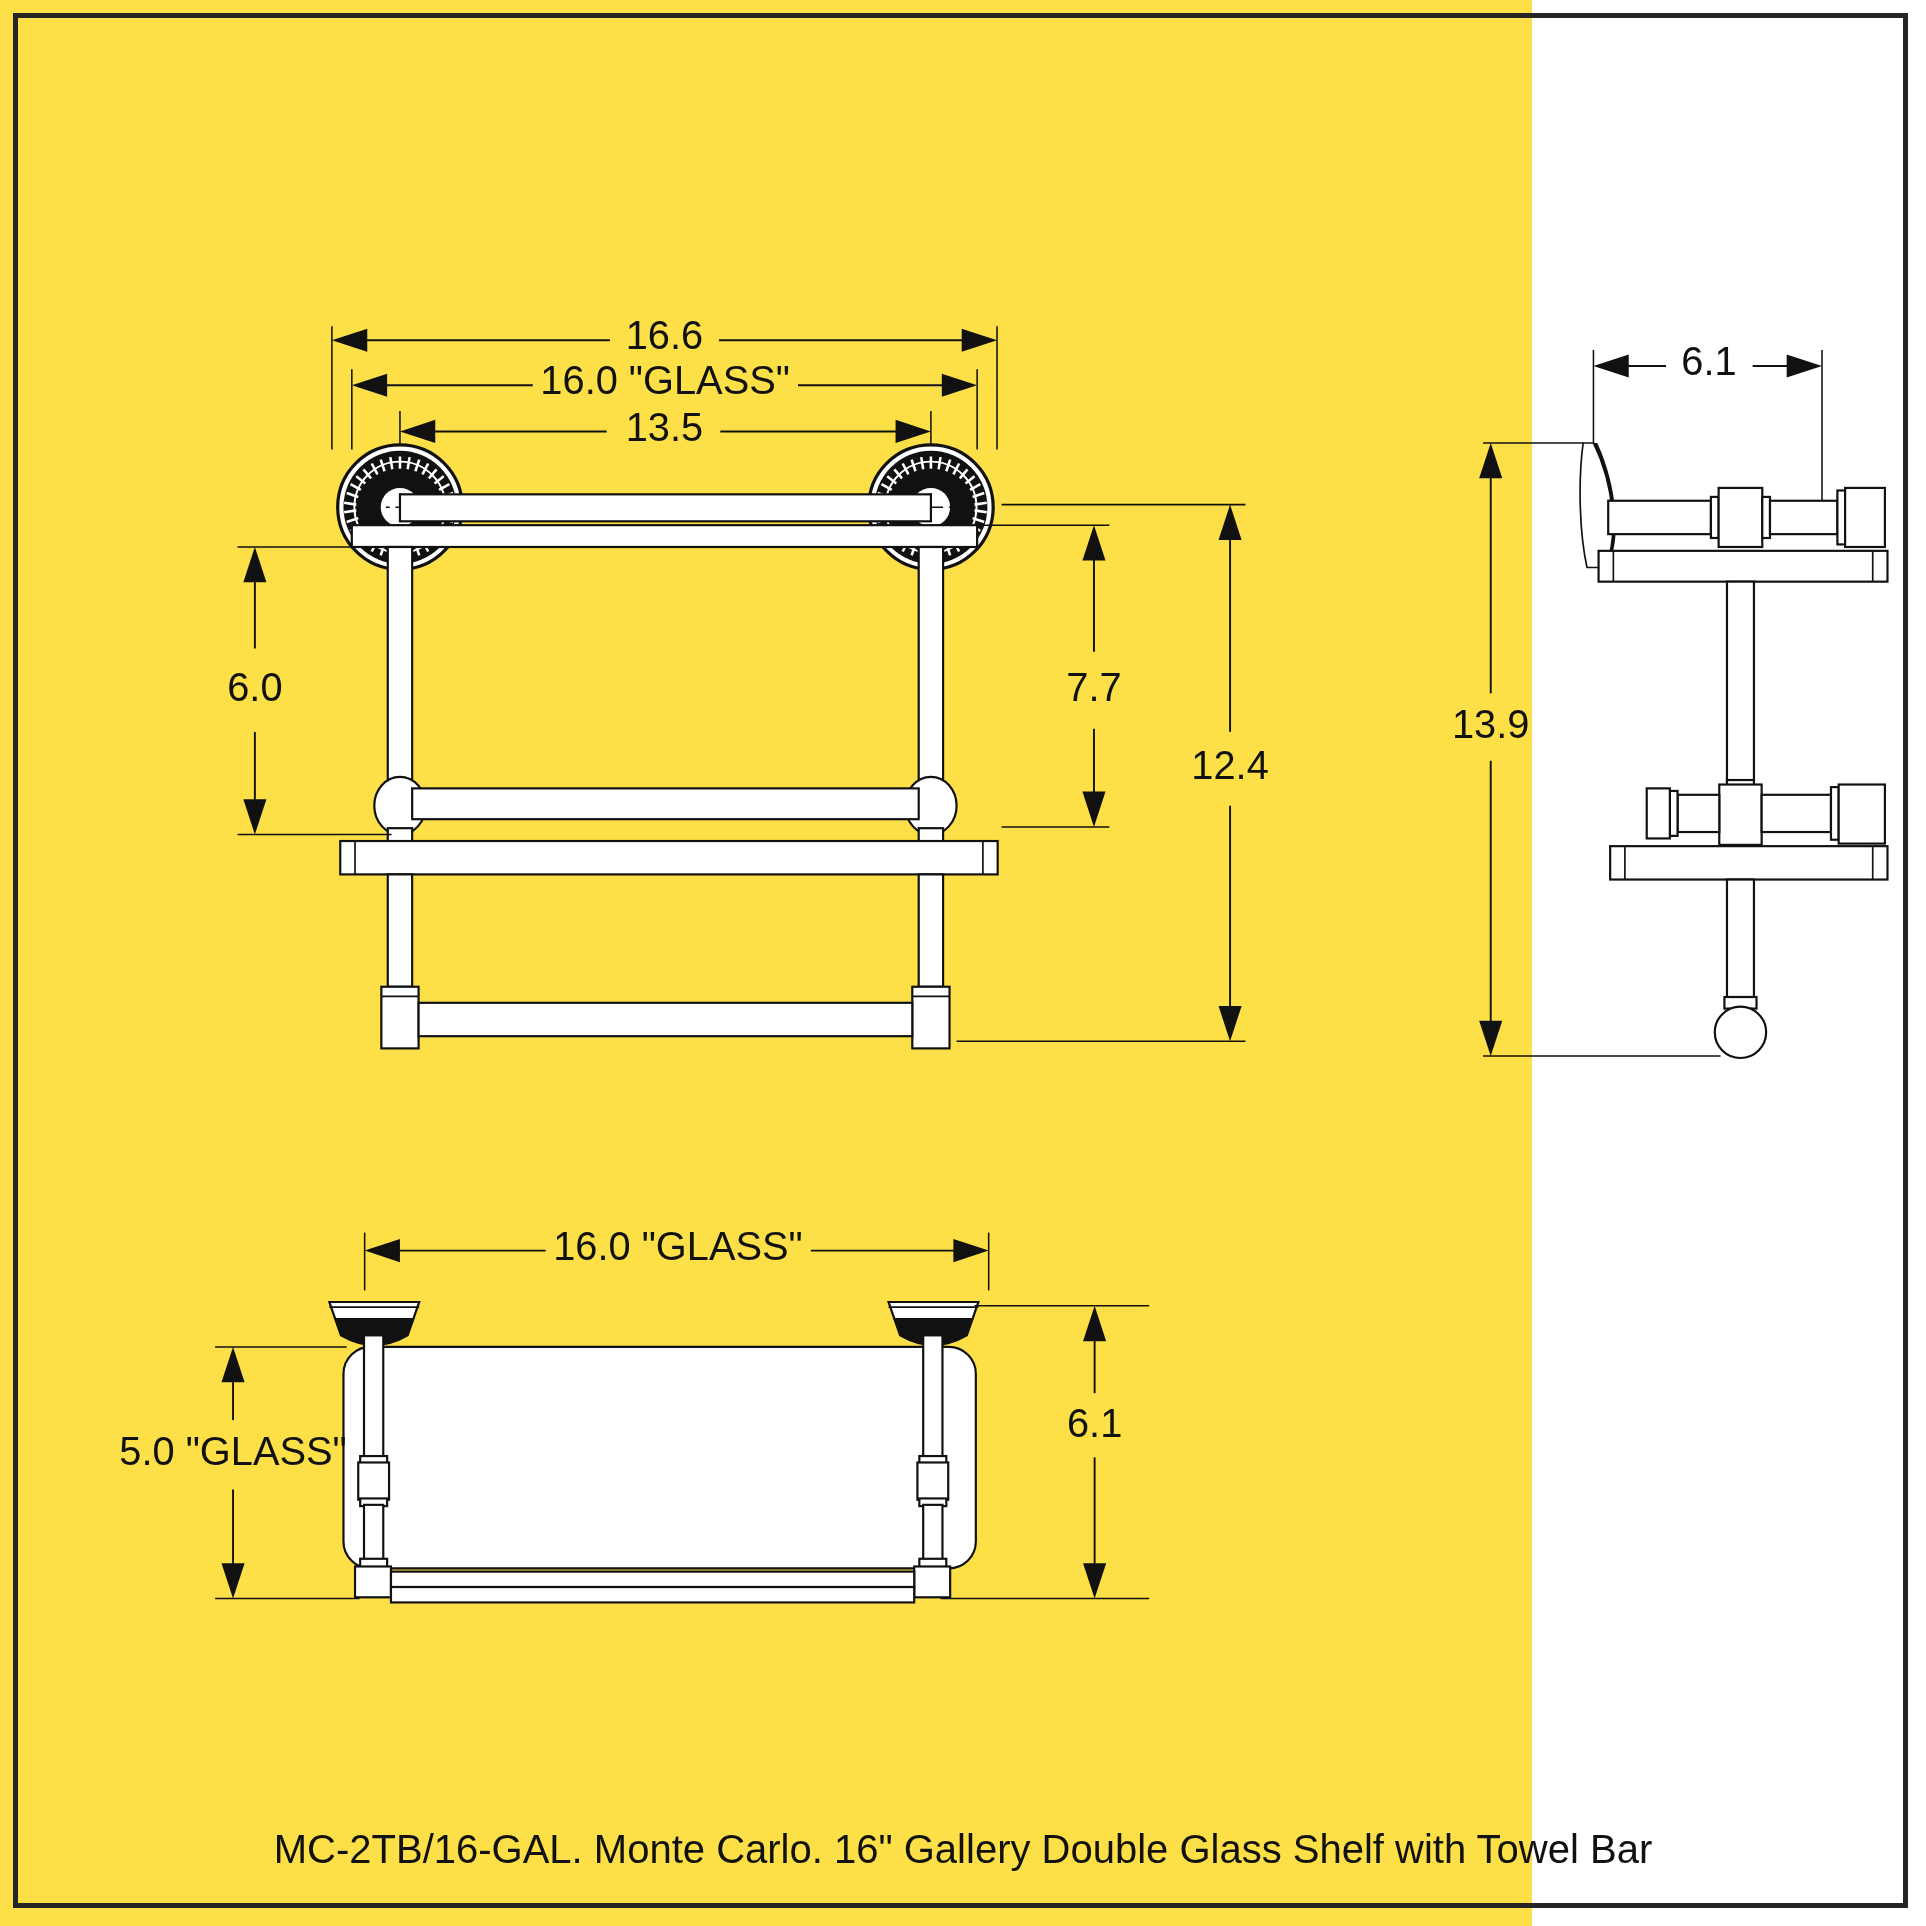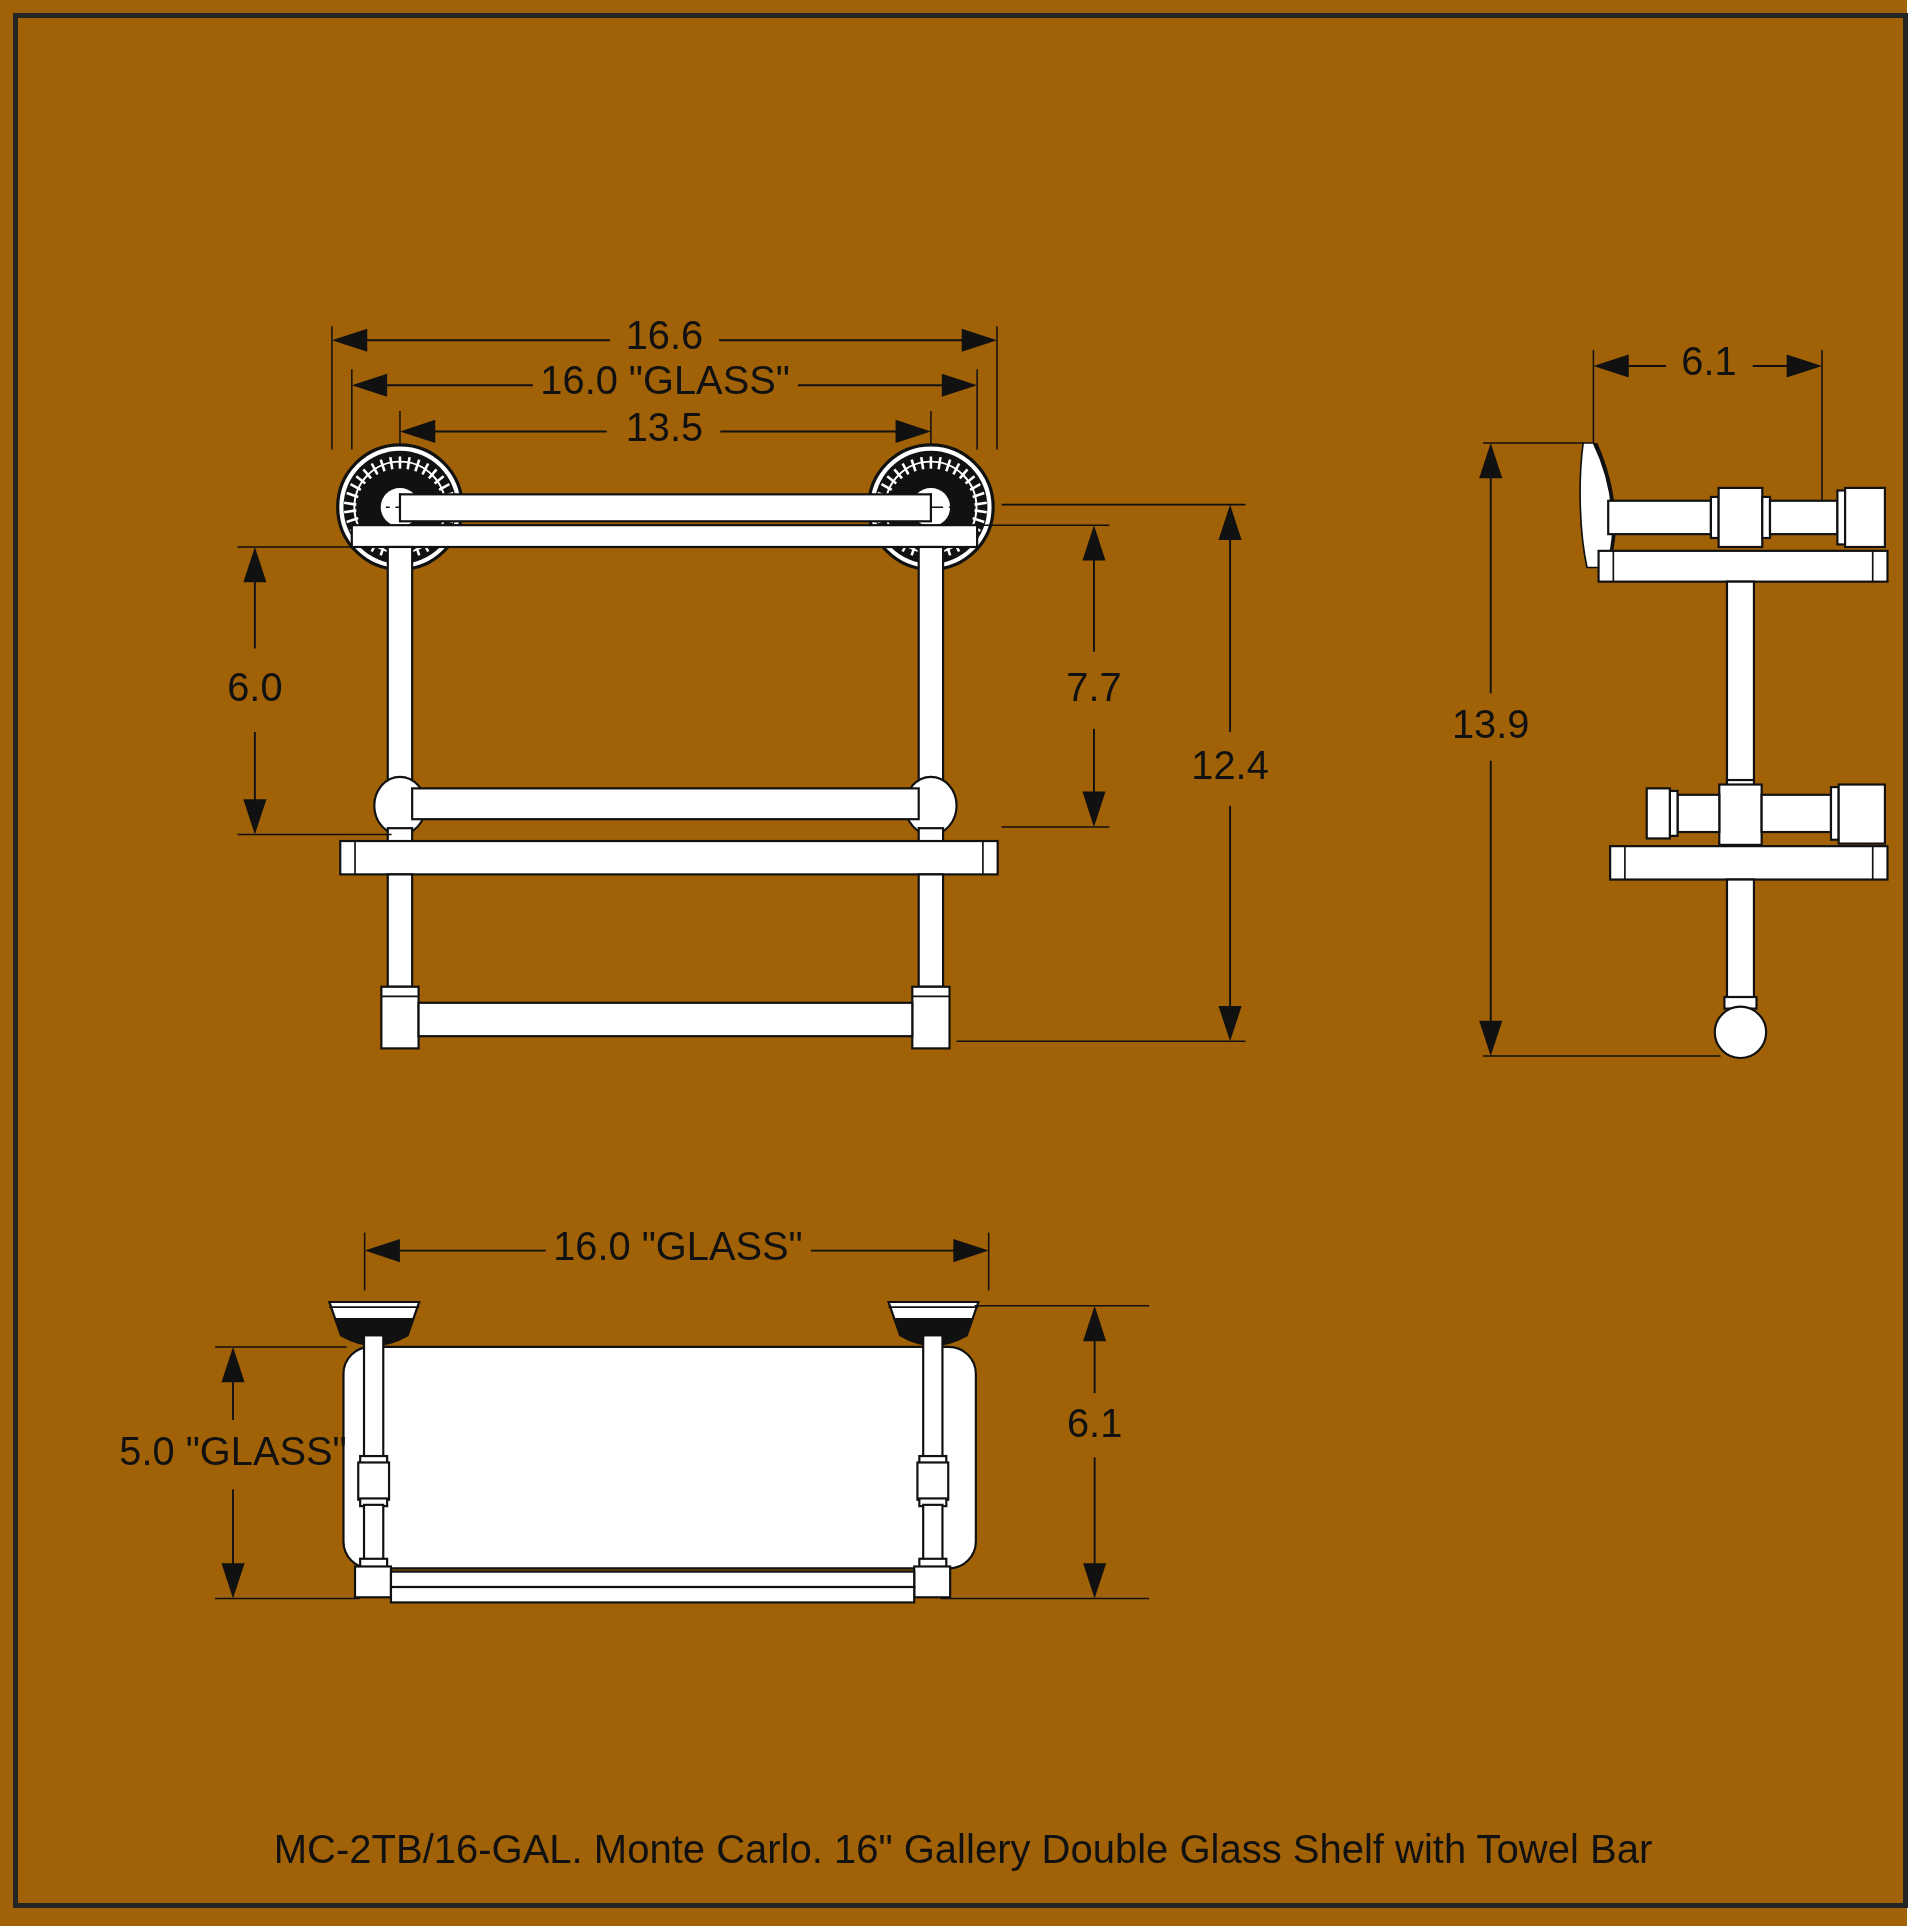--- a/index.html
+++ b/index.html
@@ -10,23 +10,23 @@
   body {
     width: 1926px;
     height: 1926px;
     font-family: "Liberation Sans", sans-serif;
     position: relative;
     overflow: hidden;
   }
   #sheet {
     position: absolute;
     left: 0; top: 0;
-    width: 1907px;
+    width: 1532px;
     height: 1926px;
-    background: #a16207;
+    background: #fde047;
   }
   #frame-border {
     position: absolute;
     left: 13px;
     top: 13px;
     width: 1895px;
     height: 1895px;
     border: 5.1px solid #252525;
     box-sizing: border-box;
     pointer-events: none;

